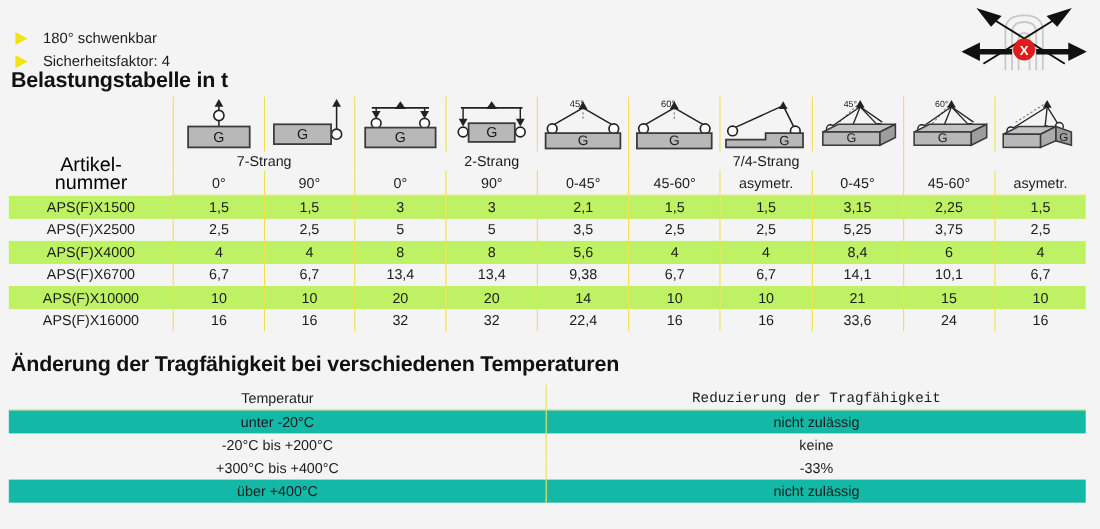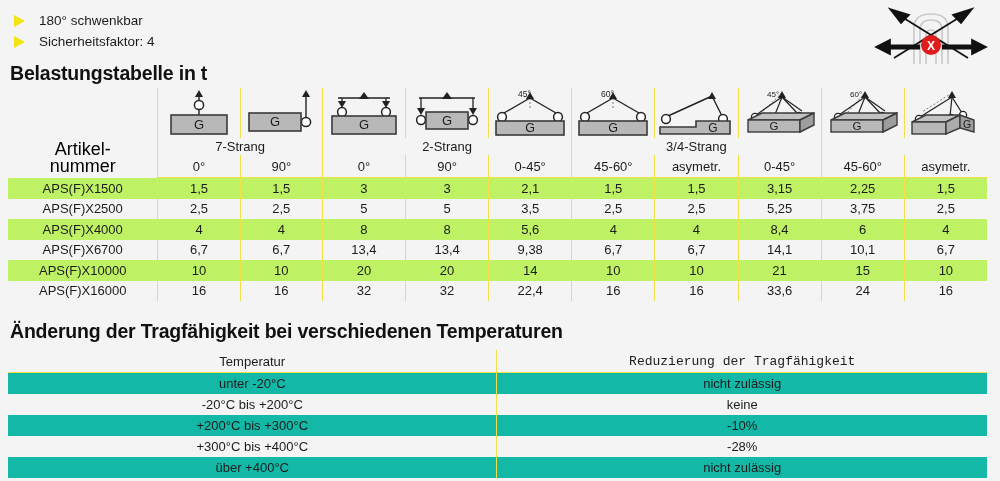--- a/index.html
+++ b/index.html
@@ -4,21 +4,21 @@
 <style>
   html,body{margin:0;padding:0;}
   body{
     width:1000px;height:481px;
     background:#f4f4f4;
     font-family:"Liberation Sans", sans-serif;
     color:#1a1a1a;
     position:relative;
     overflow:hidden;
   }
-  .bullets{position:absolute;left:0;top:10px;}
+  .bullets{position:absolute;left:0;top:24px;}
   .bullet-row{display:flex;align-items:center;height:21px;}
   .tri{
     width:0;height:0;margin-left:14px;margin-right:14px;
     border-left:11px solid #f2e312;
     border-top:6.5px solid transparent;
     border-bottom:6.5px solid transparent;
   }
   .bullet-text{font-size:13.5px;color:#1c1c1c;}
 
   .heading{
@@ -264,21 +264,21 @@
     </td>
   </tr>
 
   <tr>
     <td rowspan="2" class="artnum-head">
       <div>Artikel-</div>
       <div>nummer</div>
     </td>
     <td class="group-cell vline" colspan="2">7-Strang</td>
     <td class="group-cell vline" colspan="3">2-Strang</td>
-    <td class="group-cell vline" colspan="3">3/4-Strang</td>
+    <td class="group-cell vline" colspan="3">7/4-Strang</td>
     <td class="group-cell vline"></td>
   </tr>
 
   <tr>
     <td class="dat-col sub-cell vline hline-bottom">0°</td>
     <td class="dat-col sub-cell vline hline-bottom">90°</td>
     <td class="dat-col sub-cell vline hline-bottom">0°</td>
     <td class="dat-col sub-cell vline hline-bottom">90°</td>
     <td class="dat-col sub-cell vline hline-bottom">0-45°</td>
     <td class="dat-col sub-cell vline hline-bottom">45-60°</td>
@@ -378,26 +378,22 @@
     <td class="temp-right hline-bottom vline">Reduzierung der Tragfähigkeit</td>
   </tr>
   <tr class="trow alt">
     <td>unter -20°C</td>
     <td class="vline">nicht zulässig</td>
   </tr>
   <tr class="trow">
     <td>-20°C bis +200°C</td>
     <td class="vline">keine</td>
   </tr>
-  <tr class="trow alt">
-    <td>+200°C bis +300°C</td>
-    <td class="vline">-10%</td>
-  </tr>
   <tr class="trow">
     <td>+300°C bis +400°C</td>
-    <td class="vline">-28%</td>
+    <td class="vline">-33%</td>
   </tr>
   <tr class="trow alt">
     <td>über +400°C</td>
     <td class="vline">nicht zulässig</td>
   </tr>
 </tbody>
   </table>
 
 </body></html>

